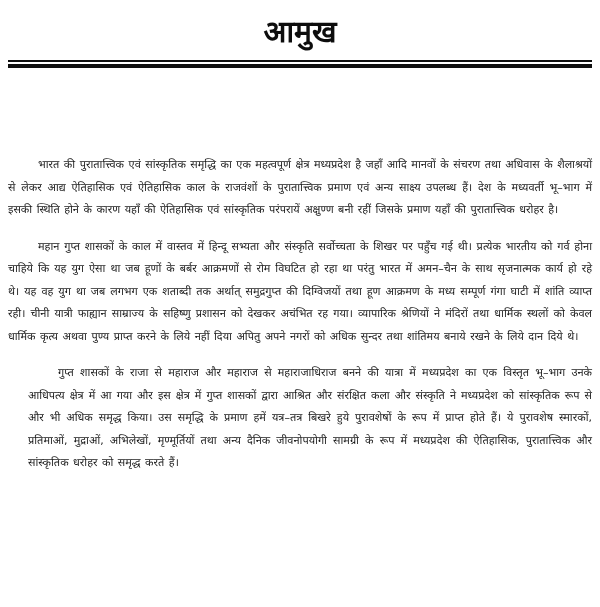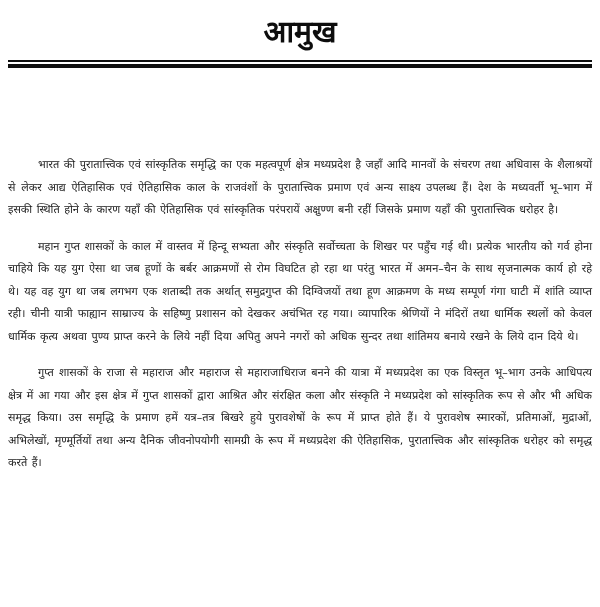--- a/index.html
+++ b/index.html
@@ -43,20 +43,21 @@
     font-size: 11px;
     line-height: 22.5px;
     text-align: justify;
     text-indent: 30px;
     margin: 0 0 14px 0;
     color: #1a1a1a;
     word-spacing: 1px;
   }
   .content p:last-child {
     margin-bottom: 0;
+    margin-left: 20px;
   }
 </style>
 </head>
 <body>
 
 <div class="page">
   <h1 class="title">आमुख</h1>
 
   <div class="title-rule"></div>
 

